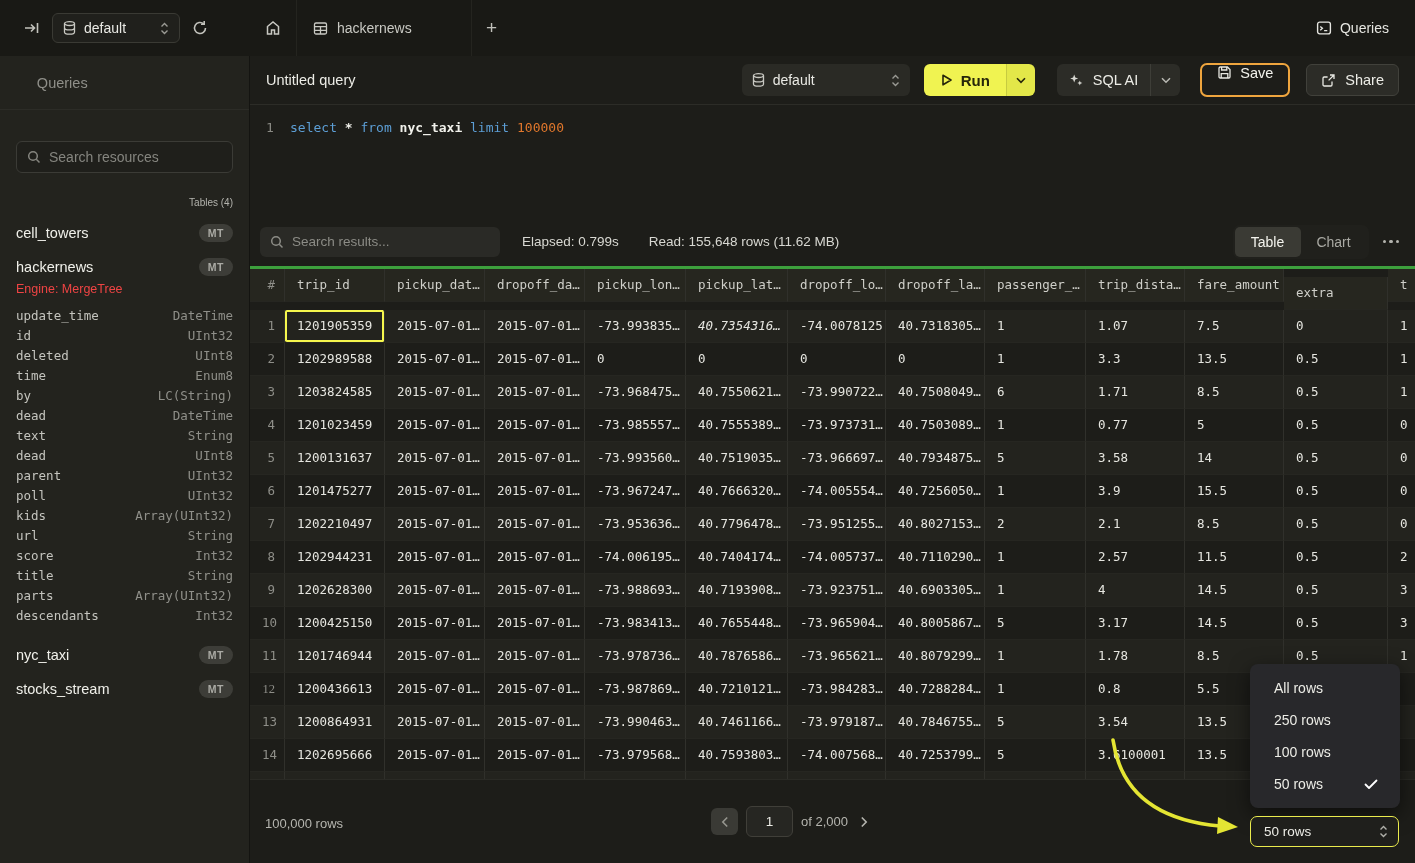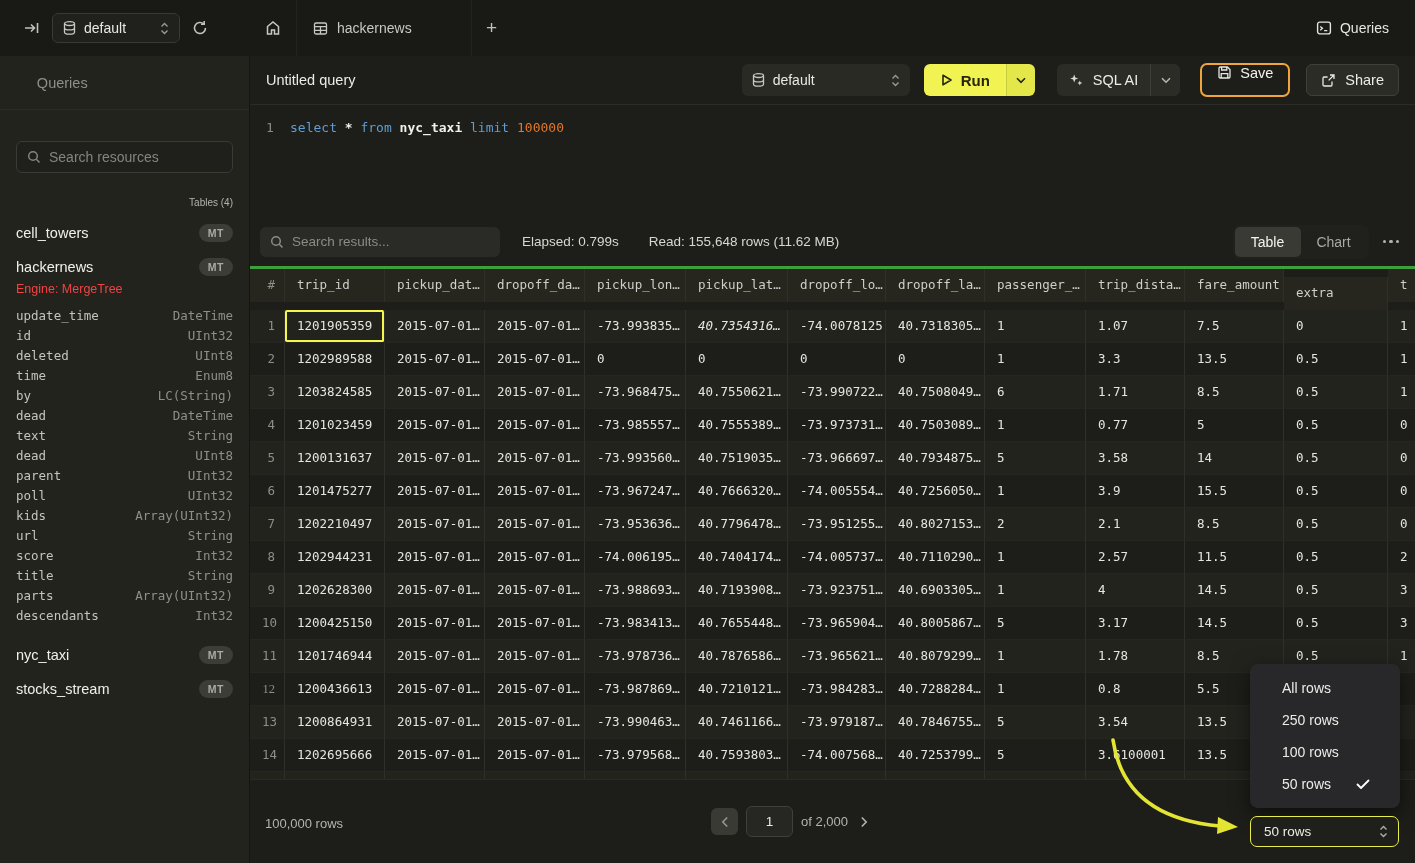--- a/index.html
+++ b/index.html
@@ -94,21 +94,21 @@
 
   .bottom-bar { position:absolute; left:0; top:723px; width:100%; height:84px; border-top:1px solid #2a2a25; }
   .total-rows { position:absolute; left:15px; top:36px; color:#b5b5af; font-size:13px; }
   .pager { position:absolute; left:461px; top:26px; display:flex; align-items:center; }
   .pg-prev { width:27px; height:27px; background:#3a3a35; border-radius:6px; display:flex; align-items:center; justify-content:center; color:#96968f; cursor:pointer; }
   .pg-input { margin-left:8px; width:47px; height:31px; background:#262622; border:1px solid #403f39; border-radius:6px; color:#ececE6; text-align:center; font-size:13.5px; font-family:"Liberation Sans",sans-serif; outline:none; }
   .pg-of { margin-left:8px; color:#b5b5af; font-size:13px; }
   .pg-next { margin-left:12px; color:#b5b5af; cursor:pointer; display:flex; }
 
   
-  .rows-menu { position:absolute; left:1250px; top:664px; width:150px; height:144px; background:#28282b; border-radius:8px; box-shadow:0 6px 20px rgba(0,0,0,.55); padding:8px 16px; z-index:20; }
+  .rows-menu { position:absolute; left:1250px; top:664px; width:150px; height:144px; background:#28282b; border-radius:8px; box-shadow:0 6px 20px rgba(0,0,0,.55); padding:8px 8px; z-index:20; }
   .menu-item { height:32px; display:flex; align-items:center; justify-content:space-between; padding:0 14px 0 16px; color:#ececE6; font-size:14px; cursor:pointer; }
   .rows-select { position:absolute; left:1250px; top:816px; width:149px; height:31px; background:#1f1f1c; border:1.5px solid #eaeb4d; border-radius:7px; display:flex; align-items:center; justify-content:space-between; padding:0 10px 0 13px; color:#ececE6; font-size:13.5px; cursor:pointer; z-index:20; }
   .arrow-layer { position:absolute; left:1090px; top:730px; width:165px; height:115px; z-index:30; pointer-events:none; }
 
   svg.ic { display:block; }
 </style>
 </head>
 <body>
 
 <div class="app">

